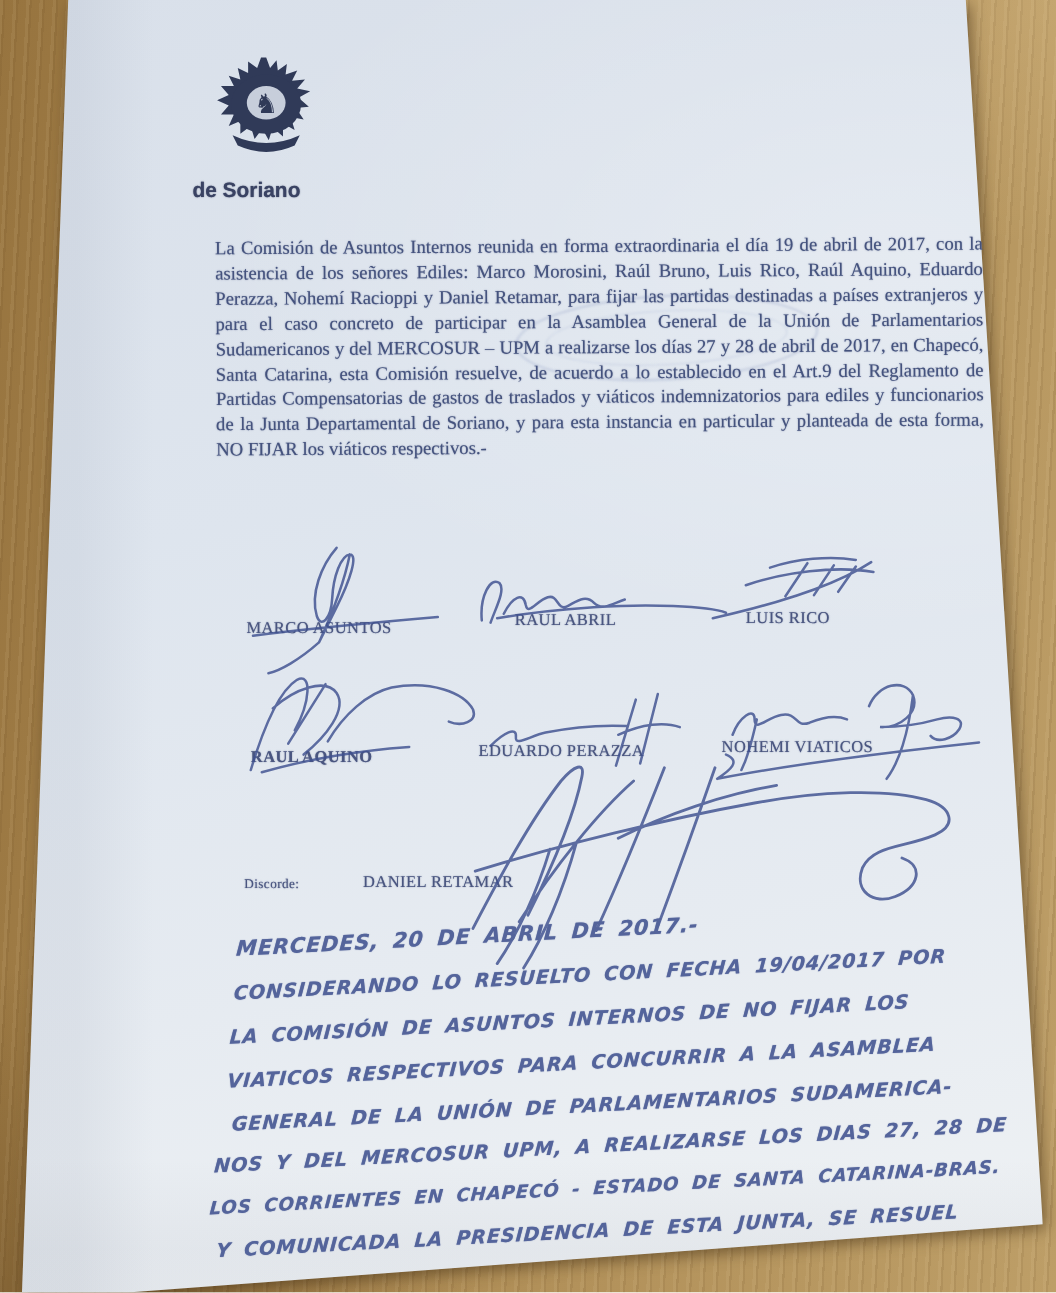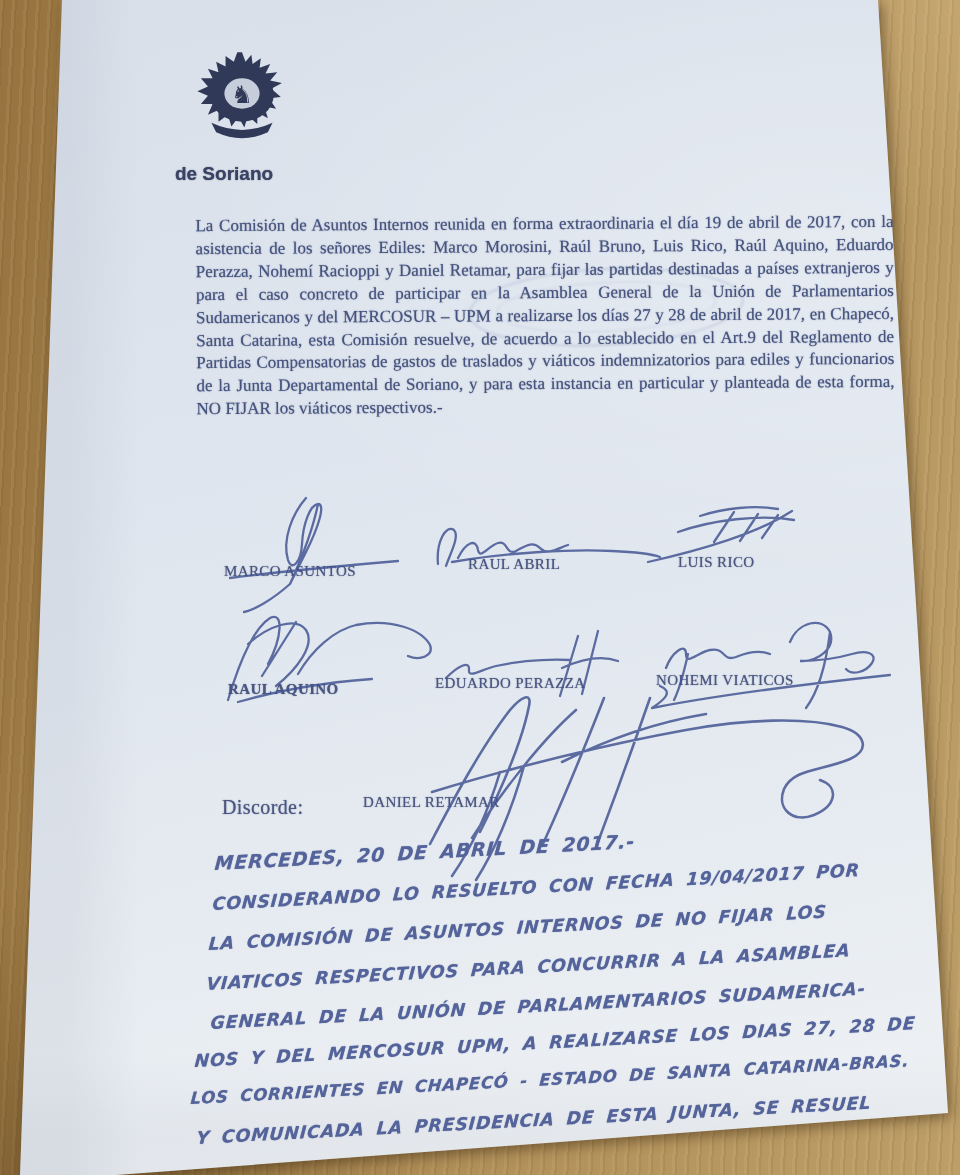--- a/index.html
+++ b/index.html
@@ -88,22 +88,22 @@
       <div class="paragraph">La Comisión de Asuntos Internos reunida en forma extraordinaria el día 19 de abril de 2017, con la asistencia de los señores Ediles: Marco Morosini, Raúl Bruno, Luis Rico, Raúl Aquino, Eduardo Perazza, Nohemí Racioppi y Daniel Retamar, para fijar las partidas destinadas a países extranjeros y para el caso concreto de participar en la Asamblea General de la Unión de Parlamentarios Sudamericanos y del MERCOSUR – UPM a realizarse los días 27 y 28 de abril de 2017, en Chapecó, Santa Catarina, esta Comisión resuelve, de acuerdo a lo establecido en el Art.9 del Reglamento de Partidas Compensatorias de gastos de traslados y viáticos indemnizatorios para ediles y funcionarios de la Junta Departamental de Soriano, y para esta instancia en particular y planteada de esta forma, NO FIJAR los viáticos respectivos.-</div>
 
       <div class="sig-name" style="left:224px;top:563px;">MARCO ASUNTOS</div>
       <div class="sig-name" style="left:468px;top:556px;">RAUL ABRIL</div>
       <div class="sig-name" style="left:654px;top:554px;margin-left:24px;">LUIS RICO</div>
 
       <div class="sig-name" style="left:228px;top:681px;font-weight:bold;">RAUL AQUINO</div>
       <div class="sig-name" style="left:435px;top:675px;">EDUARDO PERAZZA</div>
       <div class="sig-name" style="left:656px;top:672px;">NOHEMI VIATICOS</div>
 
-      <div class="sig-name" style="left:222px;top:796px;font-size:20px;">Discorde:</div>
-      <div class="sig-name" style="left:330px;top:794px;margin-left:33px;">DANIEL RETAMAR</div>
+      <div class="sig-name" style="left:222px;top:796px;font-size:12px;">Discorde:</div>
+      <div class="sig-name" style="left:330px;top:794px;">DANIEL RETAMAR</div>
 
       <svg class="ink" viewBox="0 0 960 1175" xmlns="http://www.w3.org/2000/svg" fill="none" stroke="#3f5190" stroke-width="2.3" stroke-linecap="round" opacity=".82" style="filter:blur(.3px)">
         <path d="M306,498 C292,514 282,540 288,560 C292,572 301,562 302,544 C303,524 310,505 318,504 C326,504 318,528 306,552 C300,564 294,576 290,584 M318,504 C312,534 300,562 290,584 M230,578 C284,571 340,566 398,561 M290,584 C272,600 254,610 244,612"></path>
         <path d="M438,564 C436,542 446,524 454,530 C460,536 450,554 446,566 M458,558 C466,542 476,538 478,550 C480,560 488,546 498,543 C508,540 506,556 516,551 C524,547 532,540 540,548 C548,556 558,548 568,545 M452,562 C510,552 574,549 612,551 C636,552 652,554 660,557"></path>
         <path d="M700,516 C724,508 754,505 778,509 M678,532 C712,520 760,514 794,520 M714,542 L734,512 M740,541 L758,514 M762,538 L778,515 M792,511 C760,532 706,549 648,562"></path>
         <path d="M228,700 C240,660 254,628 270,618 C284,611 282,638 268,664 M248,644 C268,626 296,616 306,630 C316,645 296,670 276,686 M262,676 L296,622 M298,674 C312,650 334,630 356,625 C392,618 422,630 430,645 C434,656 420,661 408,656 M238,702 C280,690 330,682 372,679"></path>
         <path d="M446,678 C458,666 470,660 469,670 C468,679 482,669 496,666 C520,661 548,659 570,660 M578,636 L560,696 M598,631 L582,694 M562,668 C584,658 604,656 618,661"></path>
         <path d="M666,668 C672,652 686,642 686,654 C686,666 698,652 710,650 C726,647 722,662 736,657 C748,652 760,650 770,654 M688,654 C684,672 680,688 674,700 M790,642 C798,622 822,616 830,632 C836,648 818,662 800,661 C818,661 838,658 852,654 C866,650 878,653 872,663 C866,672 852,676 846,669 M830,632 C826,664 818,692 806,708 M652,708 C724,694 806,684 890,675 M660,686 C674,692 664,700 652,708"></path>
         <path stroke-width="2.6" d="M430,844 C454,798 482,746 510,710 C522,696 532,692 529,706 C522,742 500,792 480,832 M472,838 C504,788 544,738 576,710 M542,846 C564,798 586,744 604,698 M598,842 C616,794 634,744 650,698 M562,762 C606,740 658,722 706,714 M432,792 C510,768 608,744 686,730 C746,719 806,717 842,727 C866,734 870,750 850,759 C822,771 794,768 784,789 C776,810 794,823 814,815 C836,806 840,787 820,780 M500,772 C488,812 470,850 452,876 M524,766 C512,810 494,852 476,880"></path>
       </svg>

